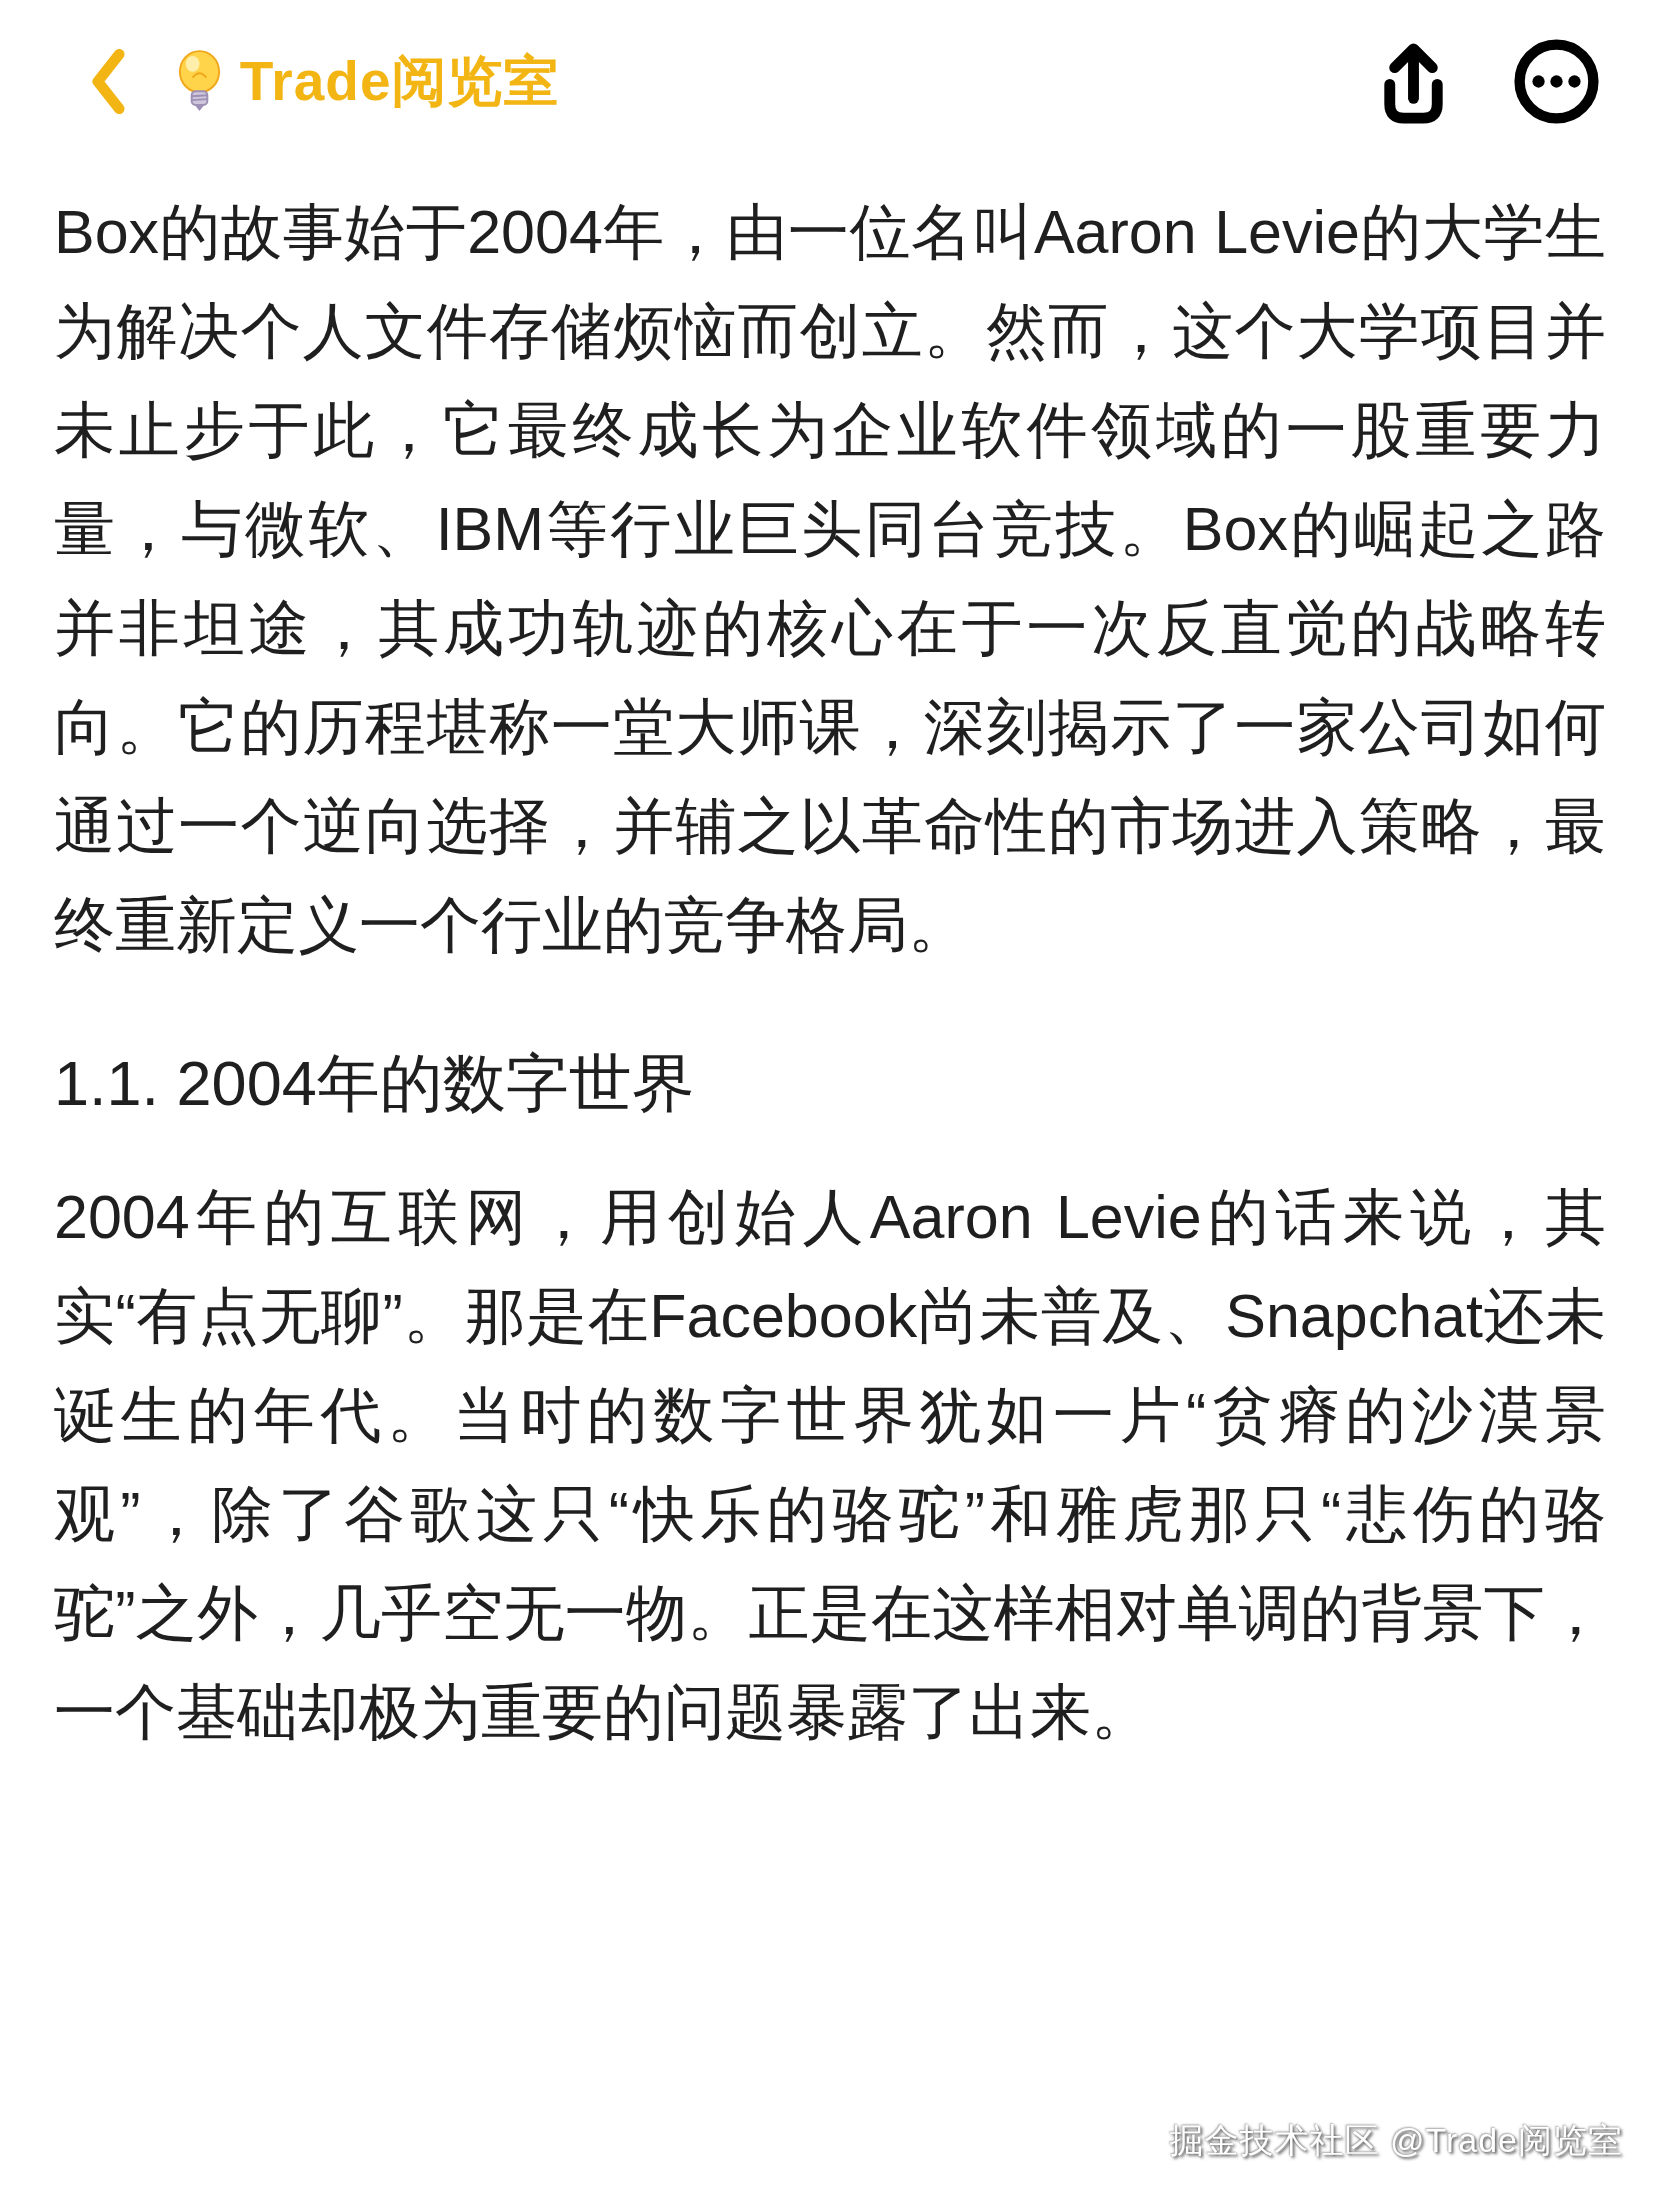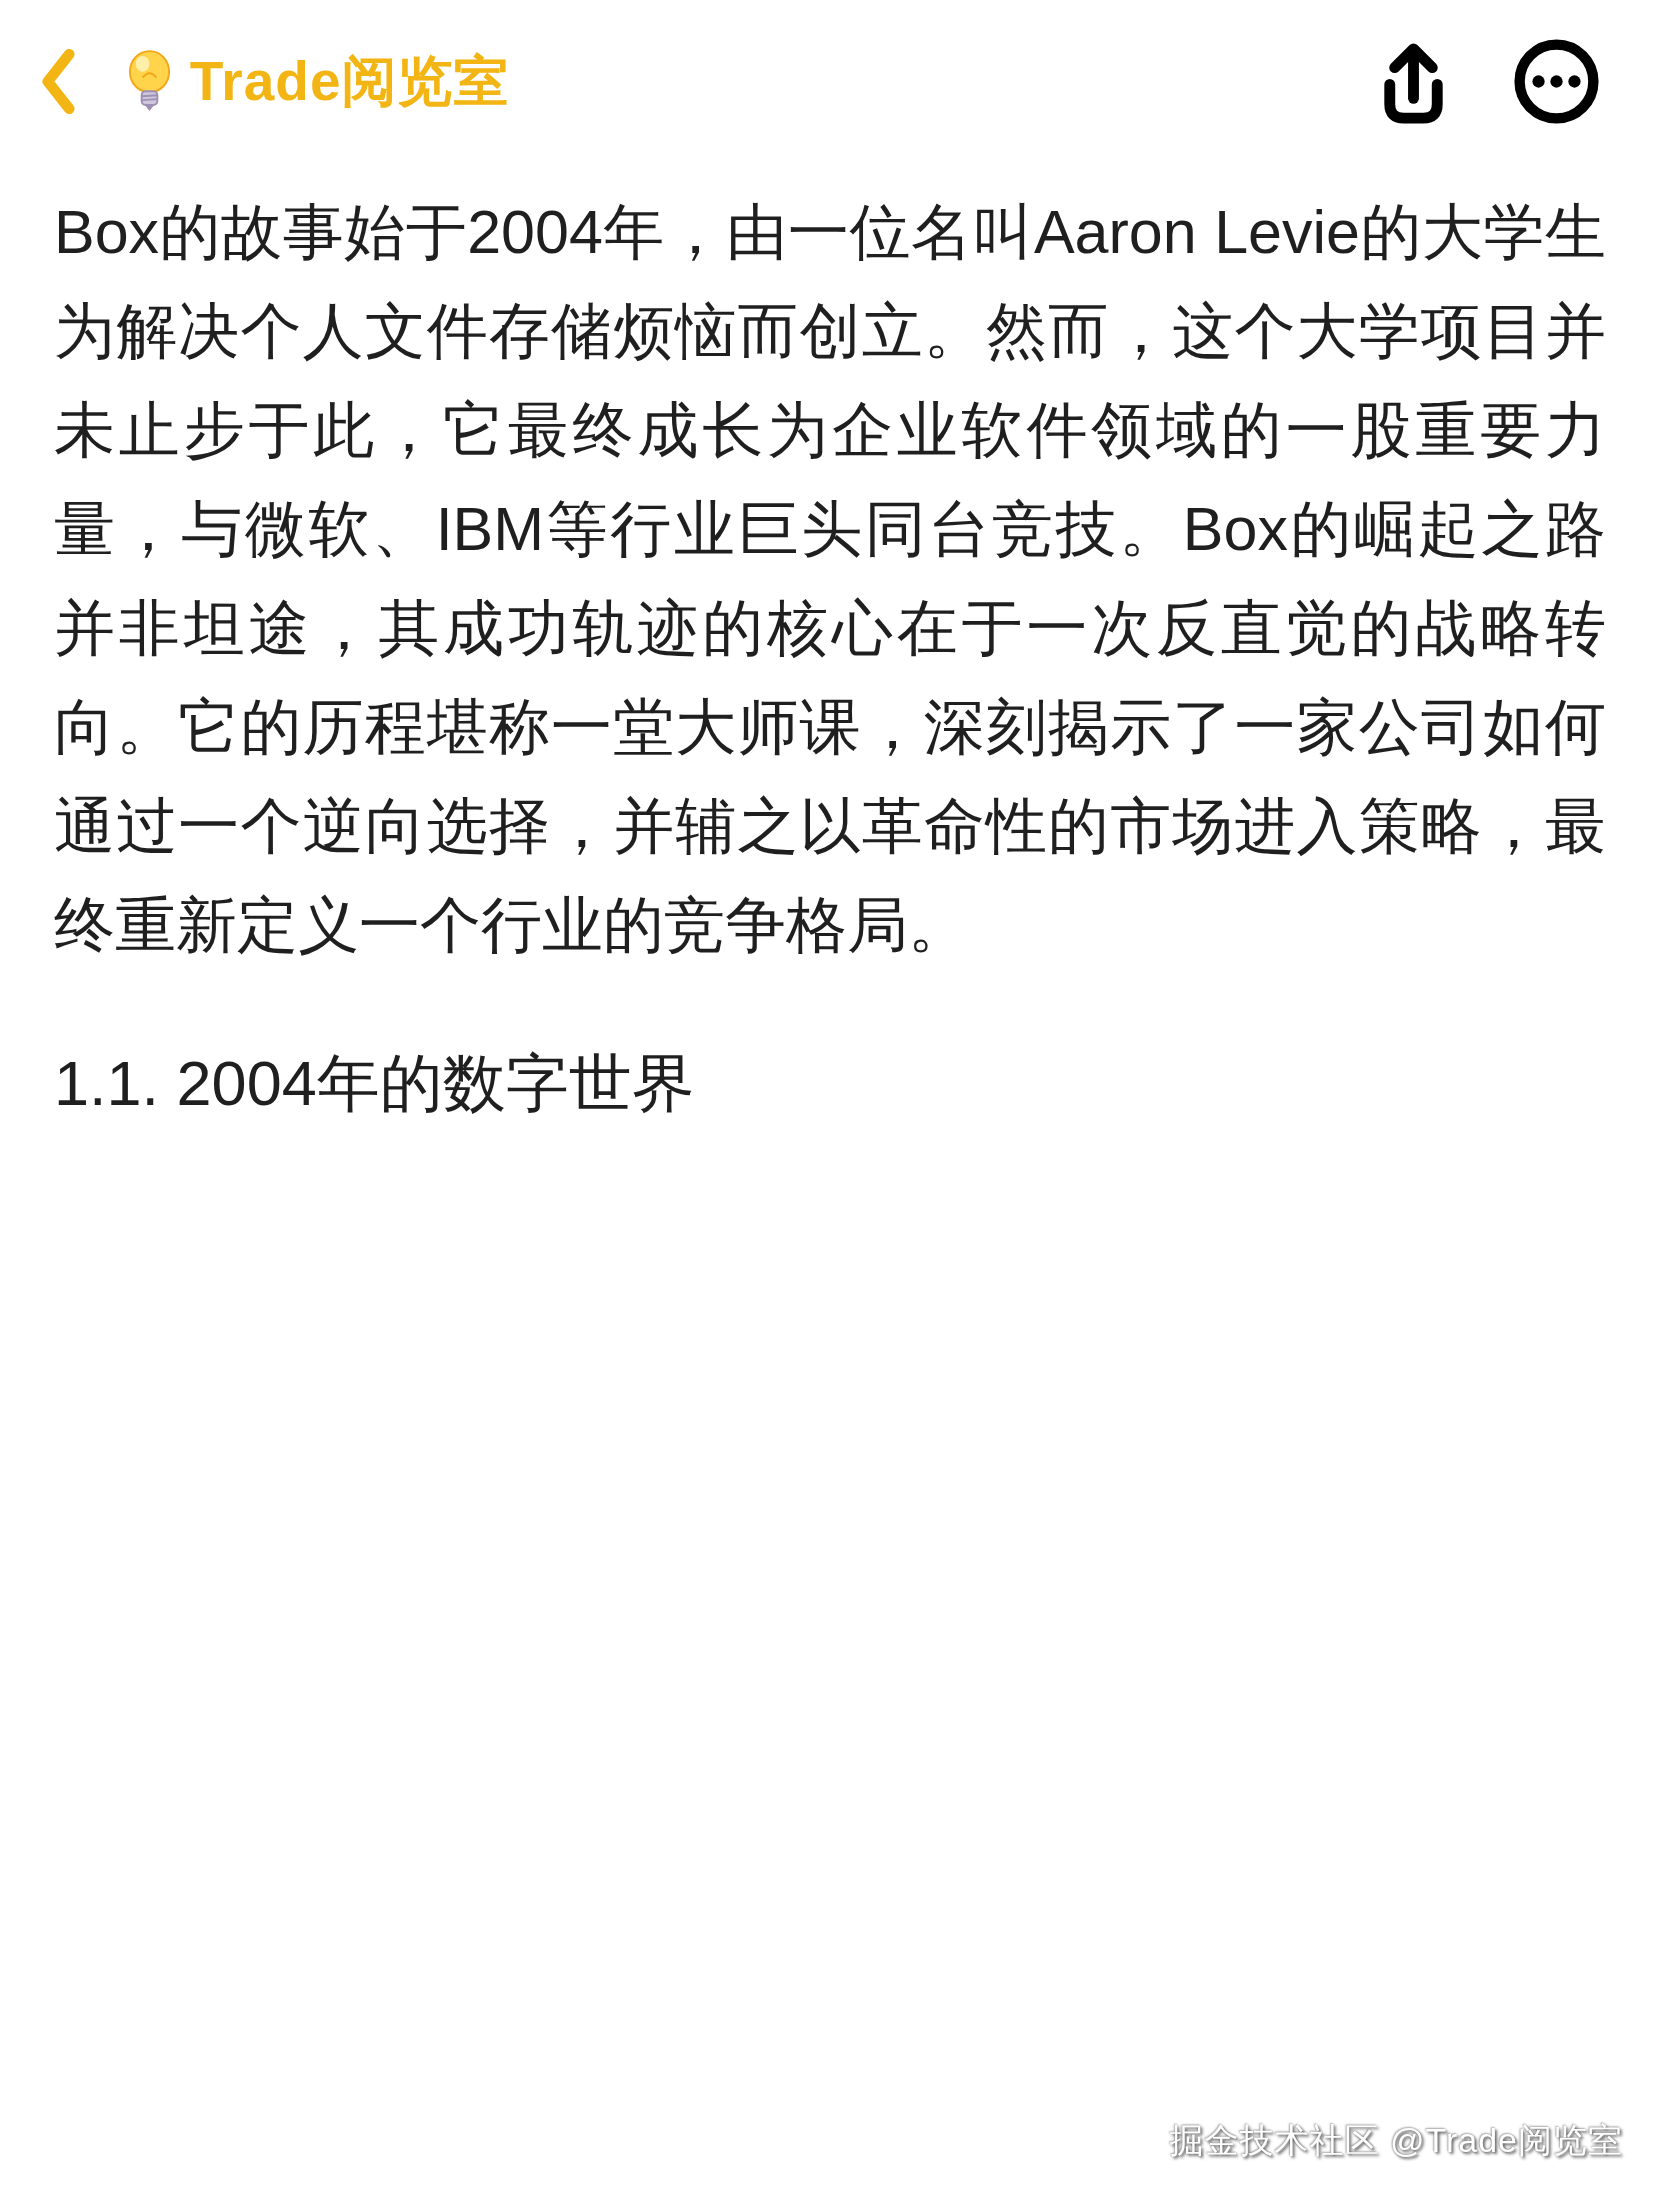--- a/index.html
+++ b/index.html
@@ -17,21 +17,21 @@
     position: relative;
     width: 1655px;
     height: 2207px;
     background: var(--background, #fff);
   }
   
   .nav {
     display: flex;
     align-items: center;
     height: 163px;
-    padding-left: 41px;
+    padding-left: 91px;
     padding-right: 55px;
     box-sizing: border-box;
   }
   .icon-btn {
     background: none;
     border: 0;
     padding: 0;
     margin: 0;
     cursor: pointer;
     display: flex;
@@ -138,18 +138,19 @@
           <circle cx="46" cy="46" r="6.5" fill="currentColor"></circle>
           <circle cx="65" cy="46" r="6.5" fill="currentColor"></circle>
         </svg>
       </button>
     </div>
   </header>
 
   <main class="content">
     <p class="body-p">Box的故事始于2004年，由一位名叫Aaron Levie的大学生为解决个人文件存储烦恼而创立。然而，这个大学项目并未止步于此，它最终成长为企业软件领域的一股重要力量，与微软、IBM等行业巨头同台竞技。Box的崛起之路并非坦途，其成功轨迹的核心在于一次反直觉的战略转向。它的历程堪称一堂大师课，深刻揭示了一家公司如何通过一个逆向选择，并辅之以革命性的市场进入策略，最终重新定义一个行业的竞争格局。</p>
     <h2 class="subsec">1.1. 2004年的数字世界</h2>
+    <p class="body-p after-head">2004年的互联网，用创始人Aaron Levie的话来说，其实“有点无聊”。那是在Facebook尚未普及、Snapchat还未诞生的年代。当时的数字世界犹如一片“贫瘠的沙漠景观”，除了谷歌这只“快乐的骆驼”和雅虎那只“悲伤的骆驼”之外，几乎空无一物。正是在这样相对单调的背景下，一个基础却极为重要的问题暴露了出来。</p>
   </main>
 
   <div class="watermark">掘金技术社区 @Trade阅览室</div>
 
 </div>
 
 
 </body></html>

